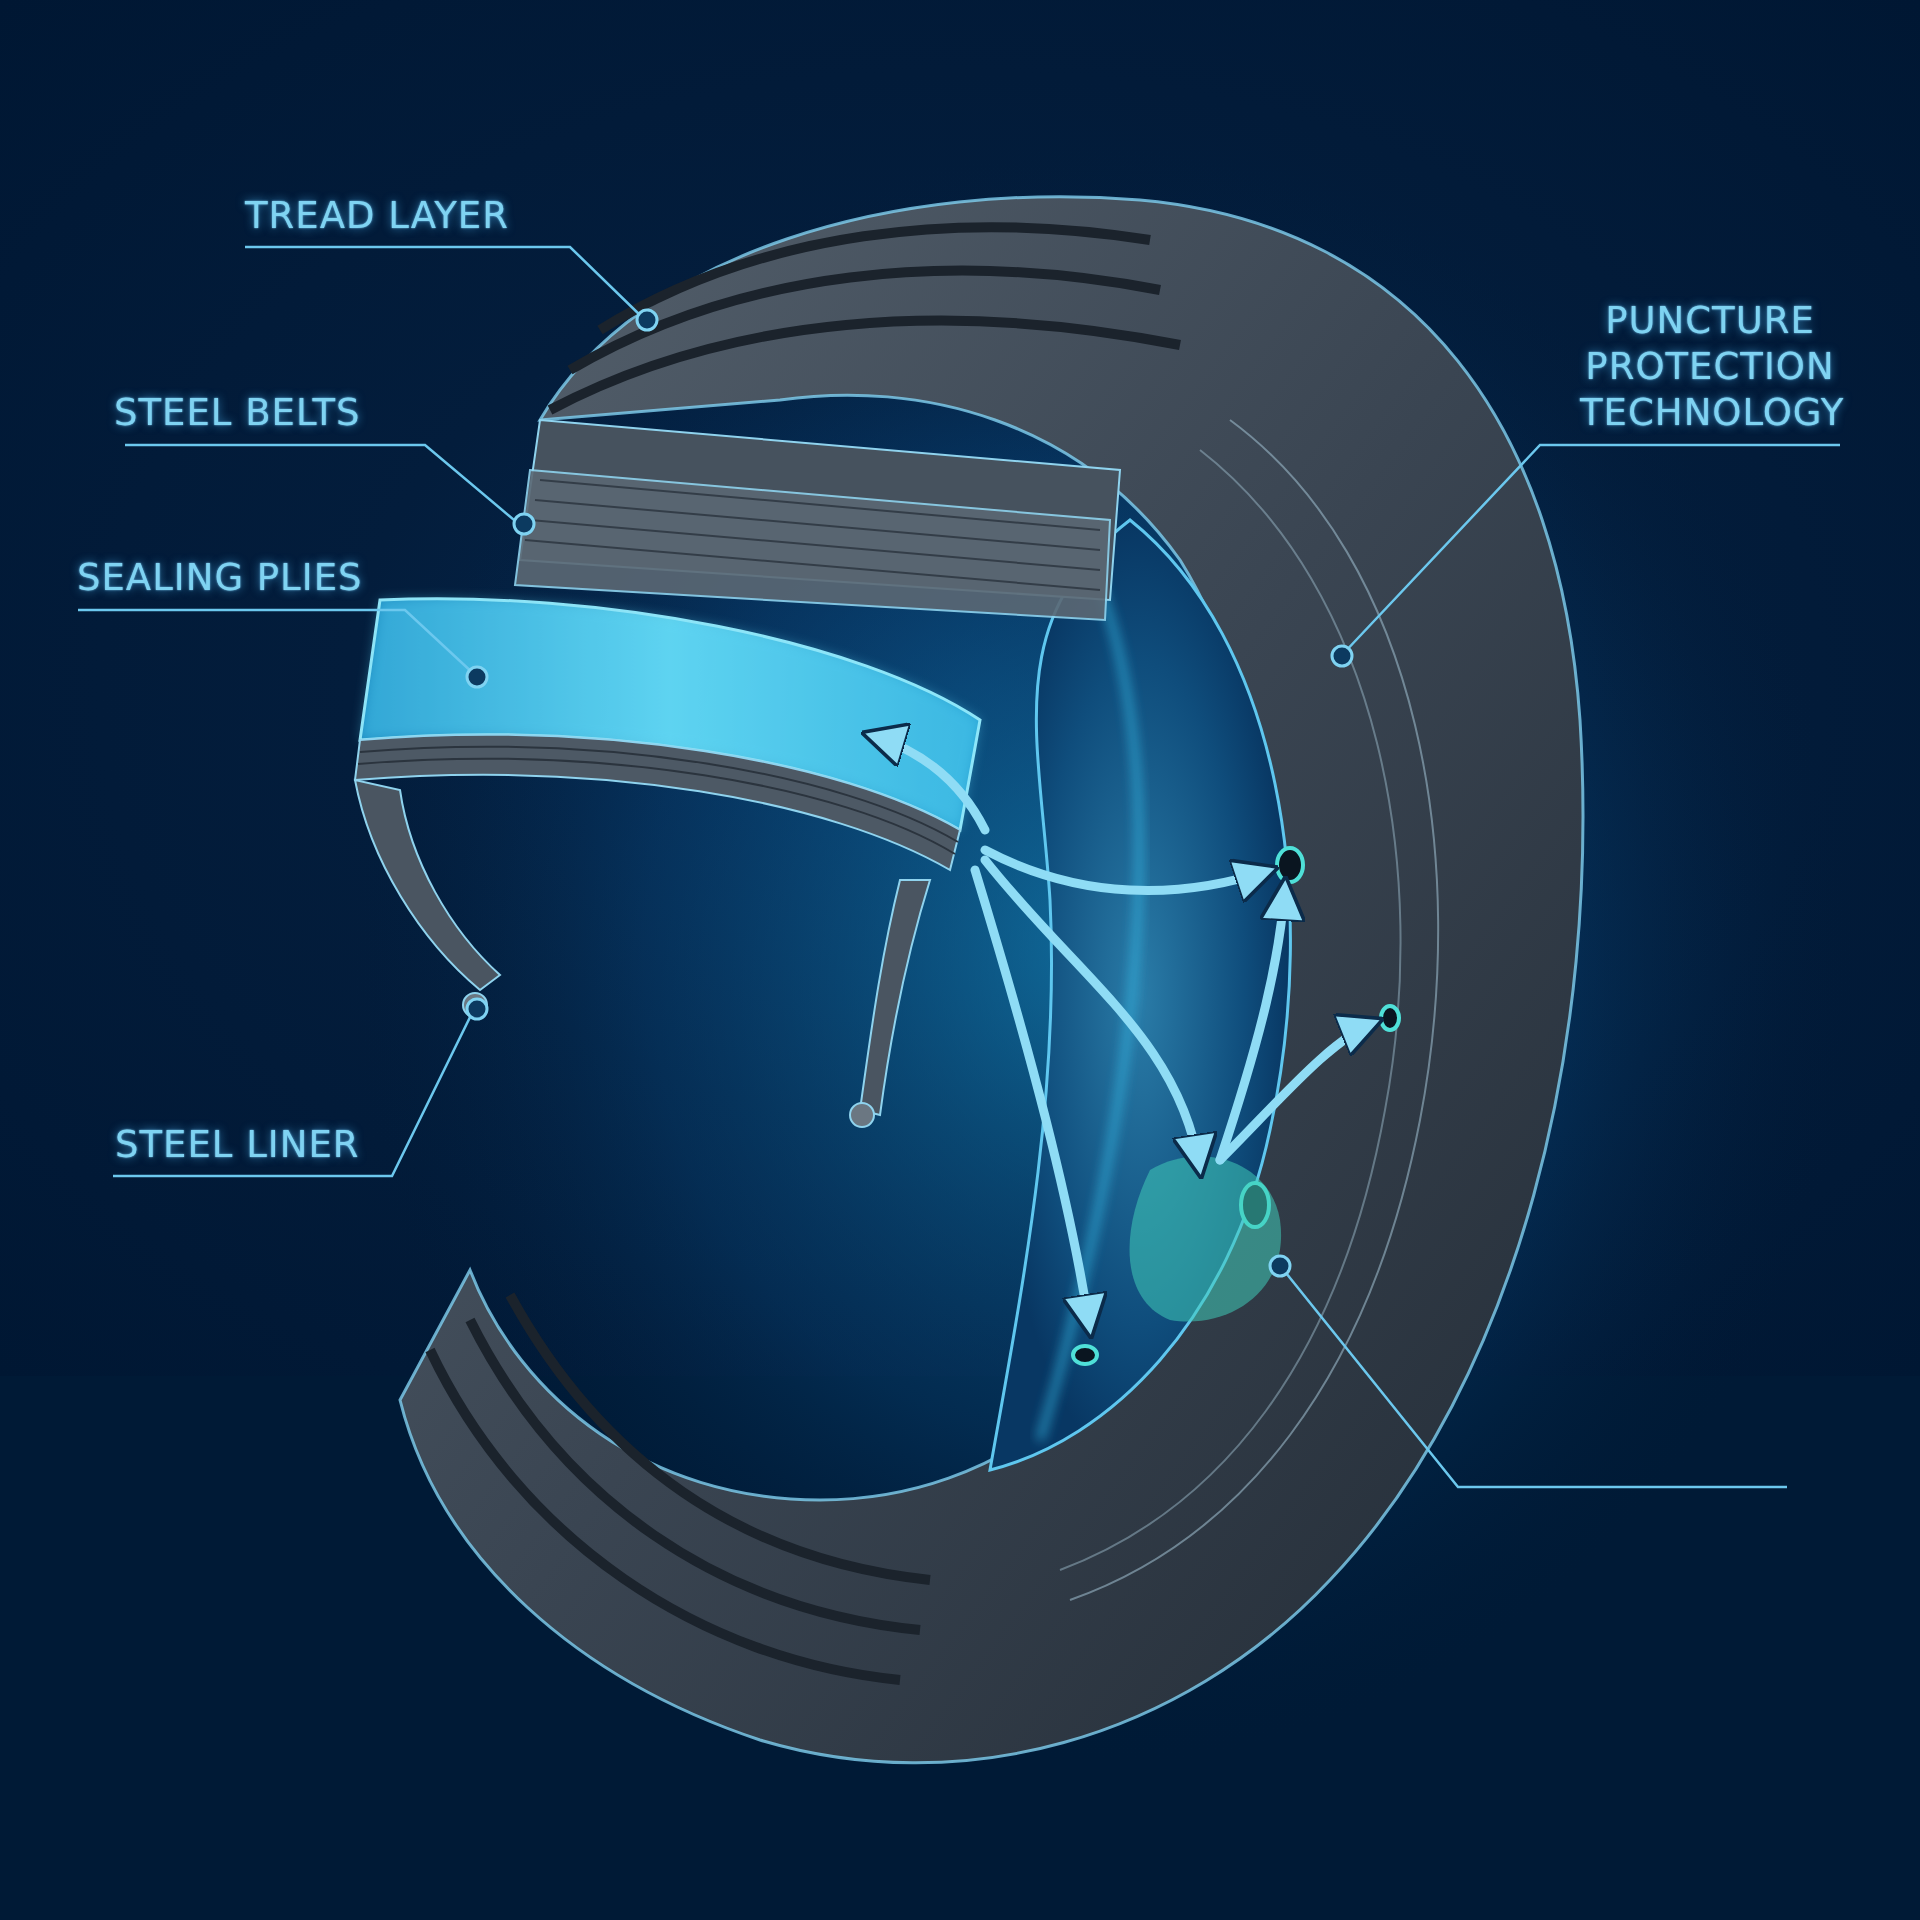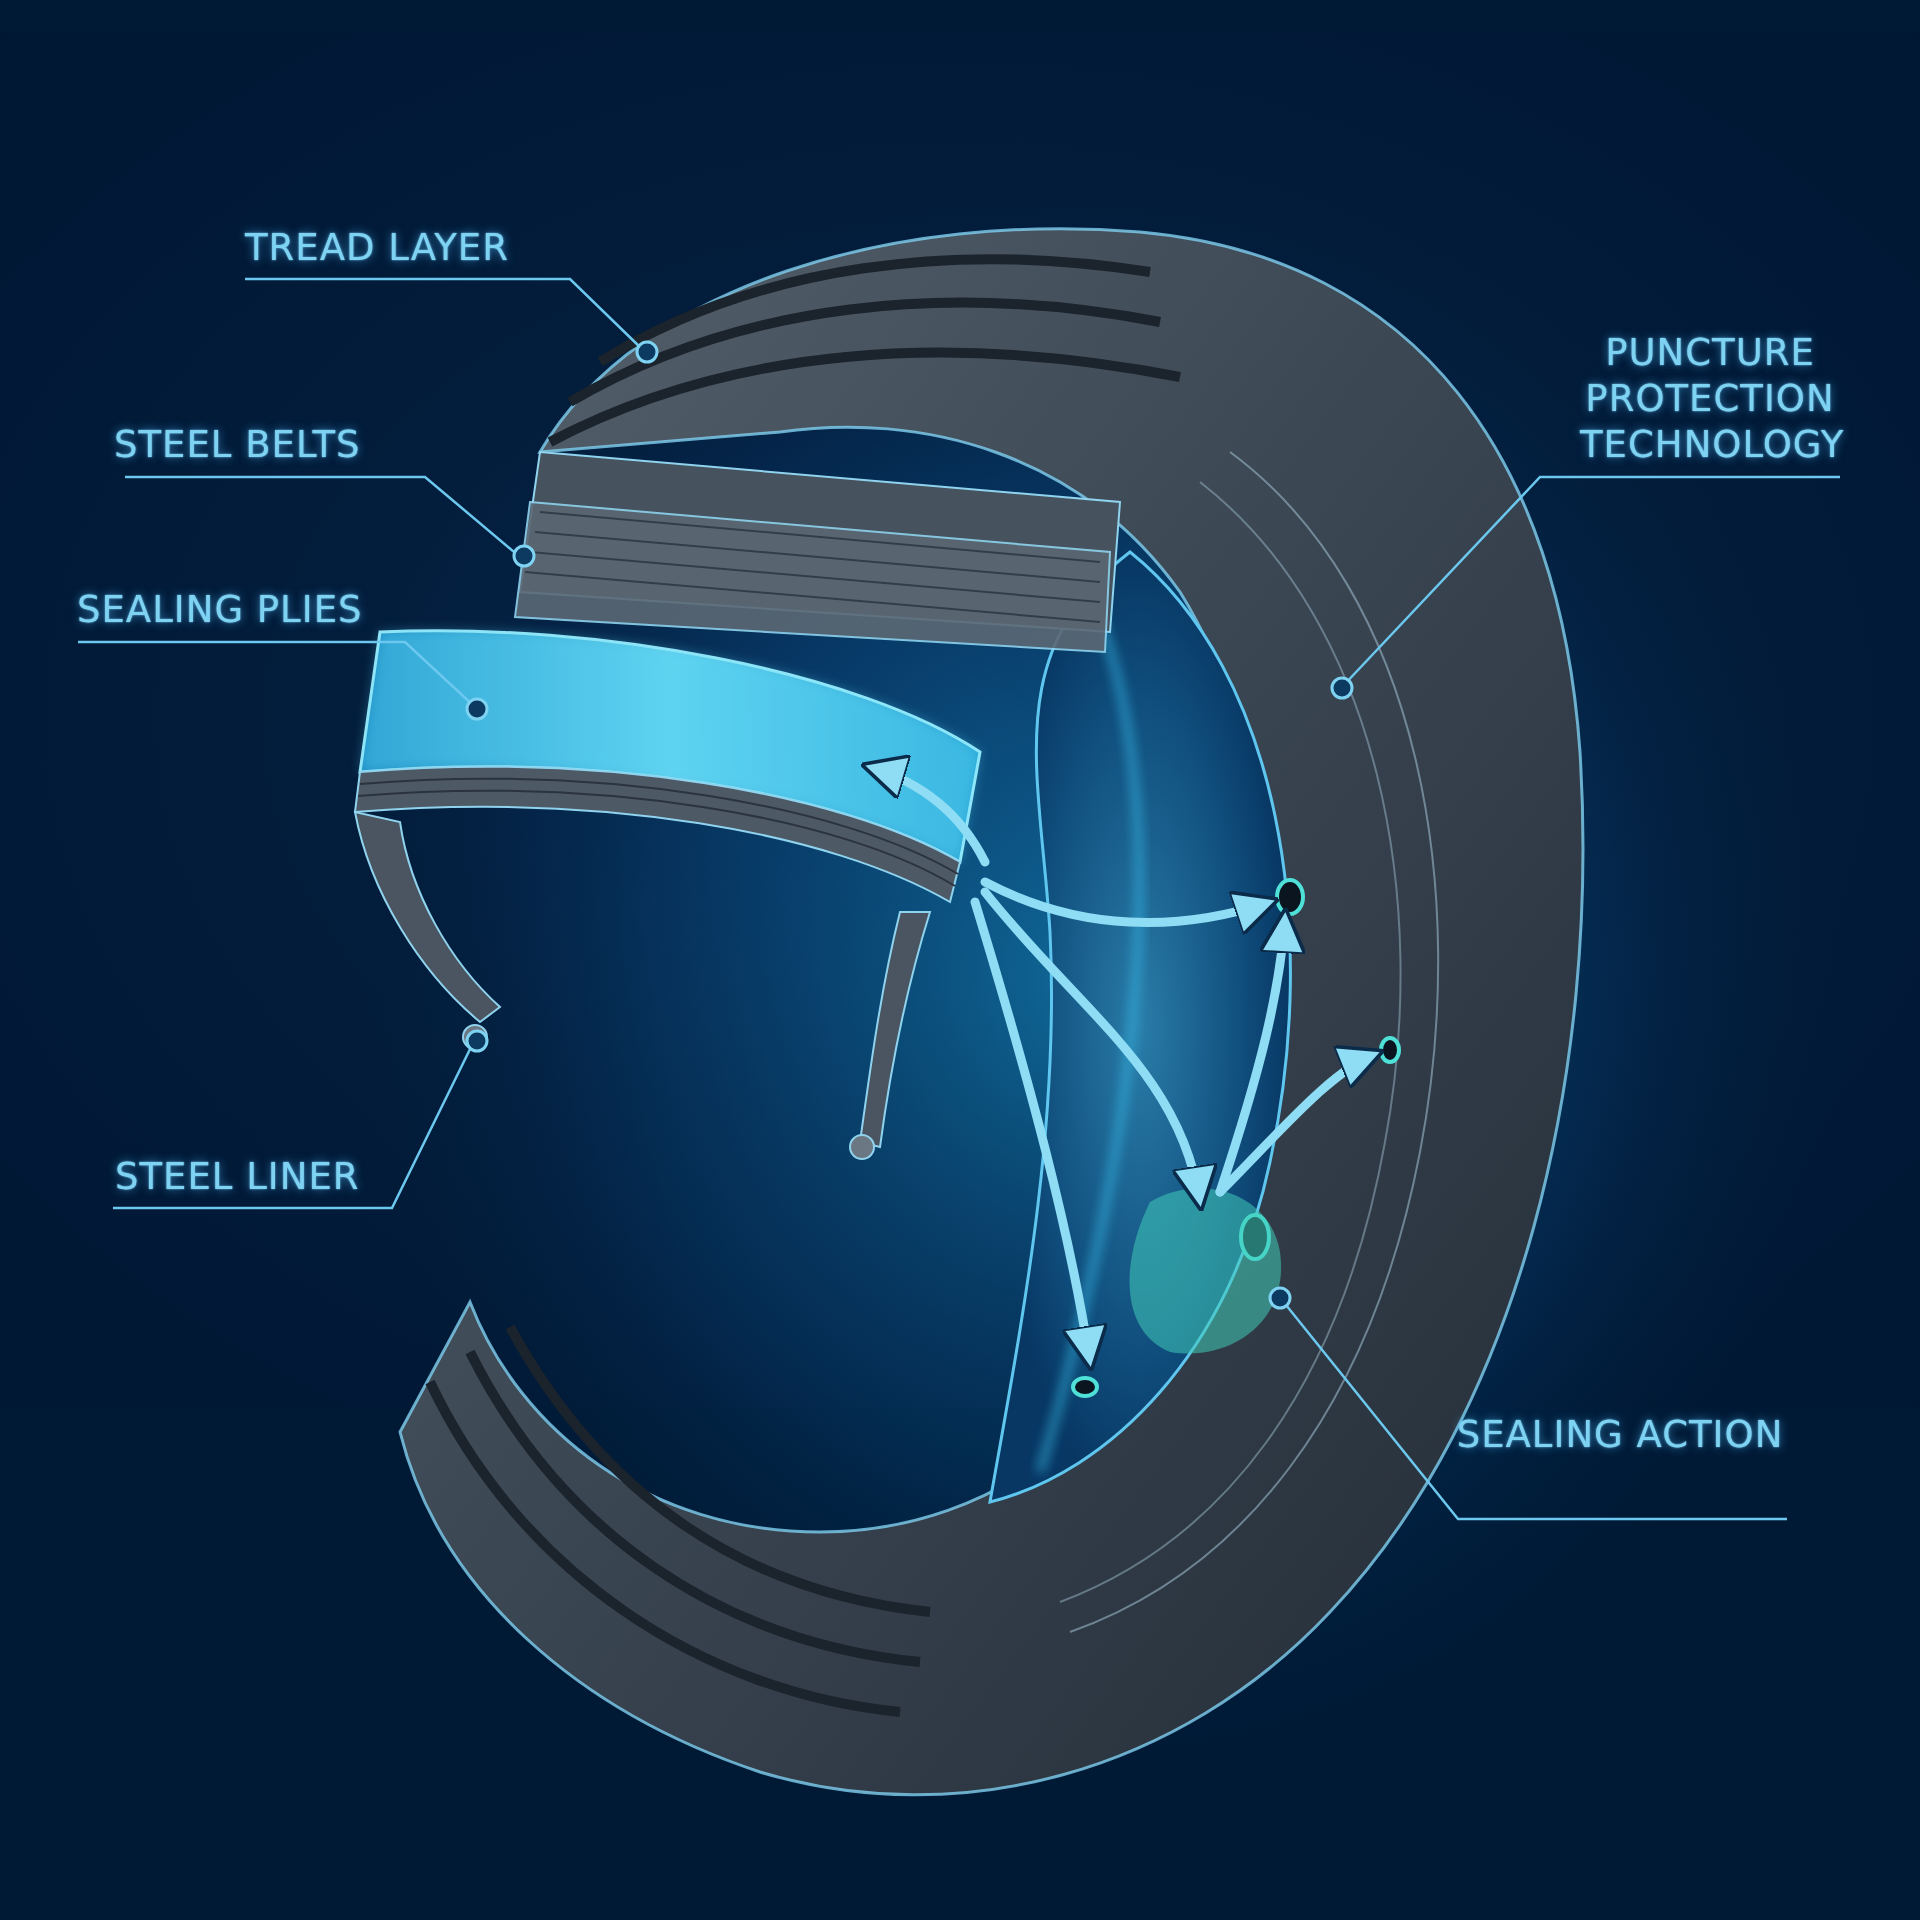--- a/index.html
+++ b/index.html
@@ -4,21 +4,20 @@
 <style>
   html, body { margin:0; padding:0; }
   body {
     width:1920px; height:1920px; overflow:hidden;
     background:#001a36;
     font-family:"DejaVu Sans", "Liberation Sans", sans-serif;
   }
   .canvas {
     position:relative; width:1920px; height:1376px;
     background: radial-gradient(ellipse at 50% 50%, #062a52 0%, #031d3c 45%, #001733 100%);
-    margin-top: 32px;
   }
   svg.art { position:absolute; left:0; top:0; width:1920px; height:1920px; }
   .label {
     position:absolute;
     color:#7fd3f2;
     font-size:37px;
     letter-spacing:1px;
     line-height:46px;
     text-shadow:0 0 10px rgba(80,190,255,.65), 0 0 2px rgba(140,220,255,.9);
     white-space:nowrap;
@@ -151,15 +150,14 @@
   <div class="label" style="left:77px; top:555px;">SEALING PLIES</div>
   <div class="label" style="left:115px; top:1122px;">STEEL LINER</div>
 
   <div class="label right" style="left:1580px; top:298px; width:260px;">
     <span class="line">PUNCTURE</span>
     <span class="line">PROTECTION</span>
     <span class="line">TECHNOLOGY</span>
   </div>
 
   <div class="label right" style="left:1455px; top:1380px; width:330px;">
-    <span class="line">SEALING ACTION</span>
   </div>
 </div>
 
 </body></html>

